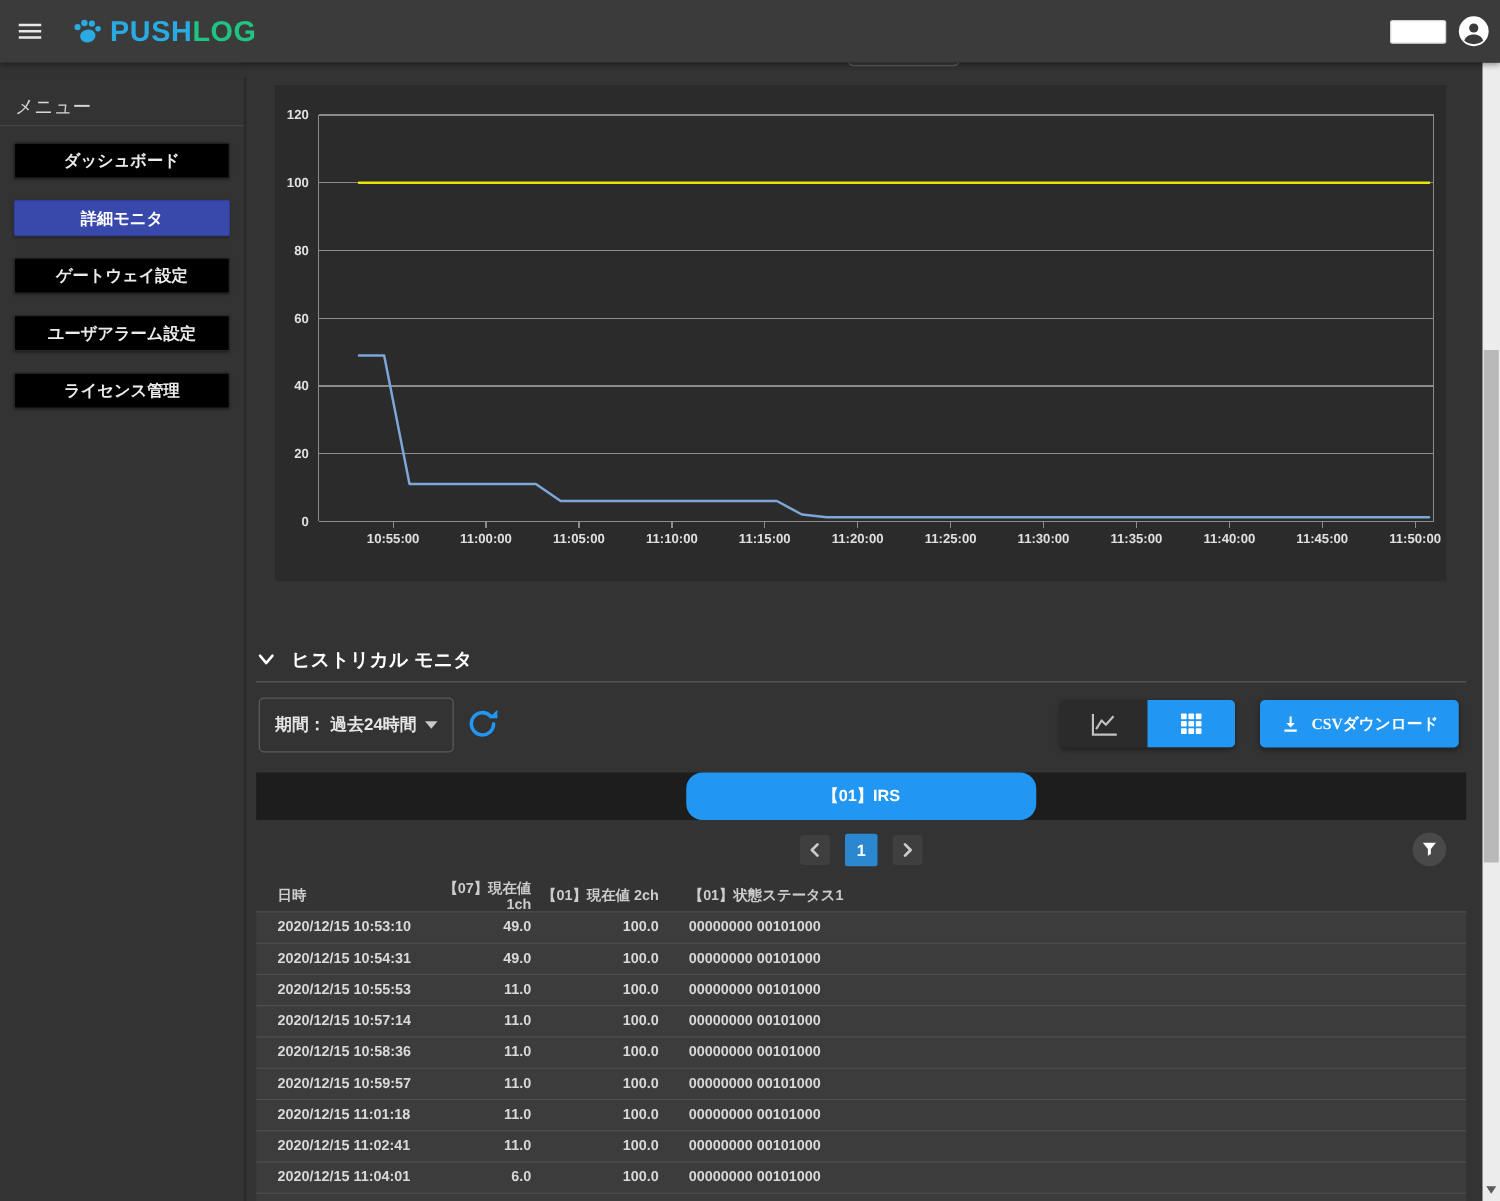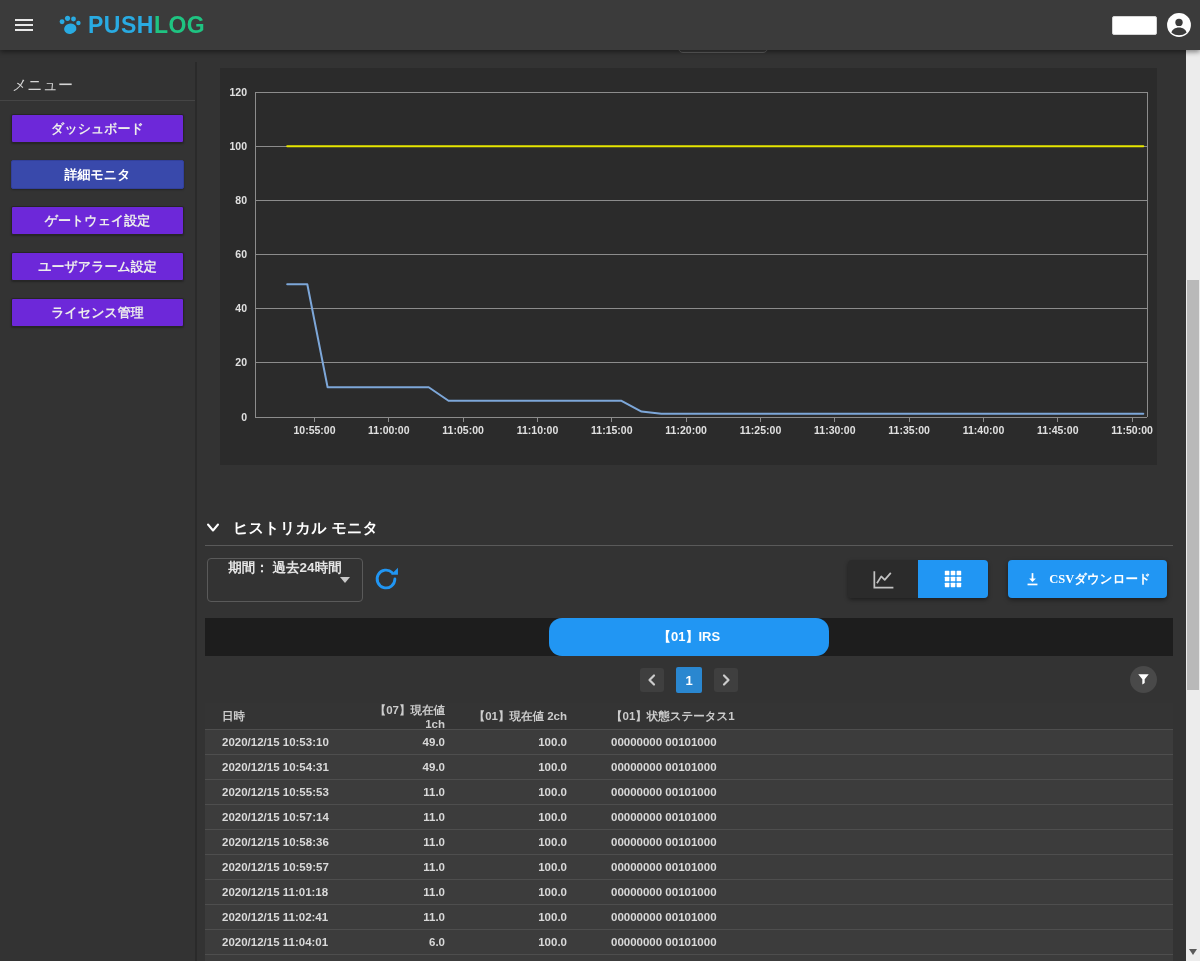--- a/index.html
+++ b/index.html
@@ -18,39 +18,39 @@
   .logo-green{color:#1fc482;}
   .header-right{margin-left:auto;display:flex;align-items:center;gap:9px;margin-right:8px;}
   .white-btn{width:45px;height:19px;background:#ffffff;border-radius:2px;border:1px solid #d5d5d5;cursor:pointer;}
 
   
   .sidebar{position:absolute;left:0;top:50px;width:197px;height:911px;background:#333333;
     border-right:2px solid #2a2a2a;z-index:5;margin-top:12px;}
   .sidebar-title{color:#d5d5d5;font-size:15px;padding:14px 0 0 12px;height:38px;}
   .sidebar-divider{border:none;border-top:1px solid #454545;margin:0;}
   .side-items{padding:13px 11px 0 11px;}
-  .side-btn{height:29px;margin-bottom:17px;background:#6d28d9;border:1px solid #262626;
+  .side-btn{height:29px;margin-bottom:17px;background:#000000;border:1px solid #262626;
     border-radius:2px;color:#ececec;font-size:13px;font-weight:700;display:flex;
     align-items:center;justify-content:center;cursor:pointer;box-shadow:0 1px 2px rgba(0,0,0,.3);}
   .side-btn.active{background:#3949ab;border-color:#32409b;color:#ffffff;}
 
   
   .main{position:absolute;left:197px;top:50px;width:989px;height:911px;overflow:hidden;background:#333333;}
   .partial-btn{position:absolute;left:481px;top:-11px;width:90px;height:14px;background:#3a3a3a;
     border:1px solid #5f5f5f;border-radius:0 0 5px 5px;cursor:pointer;}
 
   .chart-panel{position:absolute;left:23px;top:18px;width:937px;height:397px;background:#2b2b2b;}
   .chart-panel svg text{font:700 10.5px "Liberation Sans","DejaVu Sans",sans-serif;fill:#e0e0e0;}
 
   .hist-header{position:absolute;left:8px;top:466px;height:24px;display:flex;align-items:center;gap:12px;}
   .hist-title{color:#ffffff;font-size:15px;font-weight:700;letter-spacing:.3px;}
   .section-divider{position:absolute;left:8px;top:495px;width:968px;border:none;border-top:1px solid #5a5a5a;margin:0;}
 
   .period-select{position:absolute;left:10px;top:508px;width:156px;height:44px;border:1px solid #5a5a5a;
-    border-radius:4px;display:flex;align-items:center;padding:0 12px;cursor:pointer;flex-direction:column;}
+    border-radius:4px;display:flex;align-items:center;padding:0 12px;cursor:pointer;}
   .period-label{color:#e5e5e5;font-size:13.5px;font-weight:700;}
   .caret-down{margin-left:auto;width:0;height:0;border-left:5px solid transparent;
     border-right:5px solid transparent;border-top:6px solid #c9c9c9;}
   .refresh{position:absolute;left:176px;top:516px;width:26px;height:26px;cursor:pointer;}
 
   .view-toggle{position:absolute;left:651px;top:510px;height:38px;display:flex;border-radius:4px;
     overflow:hidden;box-shadow:0 2px 4px rgba(0,0,0,.4);}
   .toggle-btn{width:70px;height:38px;display:flex;align-items:center;justify-content:center;cursor:pointer;}
   .toggle-btn.inactive{background:#2b2b2b;}
   .toggle-btn.active{background:#2196f3;}
@@ -69,21 +69,21 @@
   .pagination{position:absolute;left:8px;top:612px;width:968px;height:36px;display:flex;
     align-items:center;justify-content:center;gap:12px;}
   .page-nav{width:24px;height:24px;background:#3f3f3f;border-radius:3px;display:flex;
     align-items:center;justify-content:center;cursor:pointer;}
   .page-num{width:26px;height:26px;background:#2a87d0;border-radius:2px;color:#fff;font-size:13px;
     font-weight:700;display:flex;align-items:center;justify-content:center;cursor:pointer;}
   .filter-btn{position:absolute;right:16px;top:4px;width:27px;height:27px;border-radius:50%;
     background:#494949;display:flex;align-items:center;justify-content:center;cursor:pointer;}
 
   .data-table{position:absolute;left:8px;top:653px;width:968px;}
-  .trow,.thead{display:grid;grid-template-columns:146px 74px 102px 1fr;align-items:center;gap:20px;}
+  .trow,.thead{display:grid;grid-template-columns:146px 74px 102px 1fr;align-items:center;}
   .thead{height:26px;background:#343434;color:#cccccc;font-size:11.5px;font-weight:700;}
   .trow{height:25px;background:#3c3c3c;border-top:1px solid #4e4e4e;color:#d9d9d9;
     font-size:11.5px;font-weight:700;}
   .cell.c1{padding-left:17px;}
   .cell.c2,.cell.c3{text-align:right;}
   .cell.c4{padding-left:24px;}
   .trow-partial{height:8px;background:#3c3c3c;border-top:1px solid #4e4e4e;}
 
   
   .scrollbar{position:absolute;right:0;top:50px;width:14px;height:911px;background:#ececec;z-index:25;}

